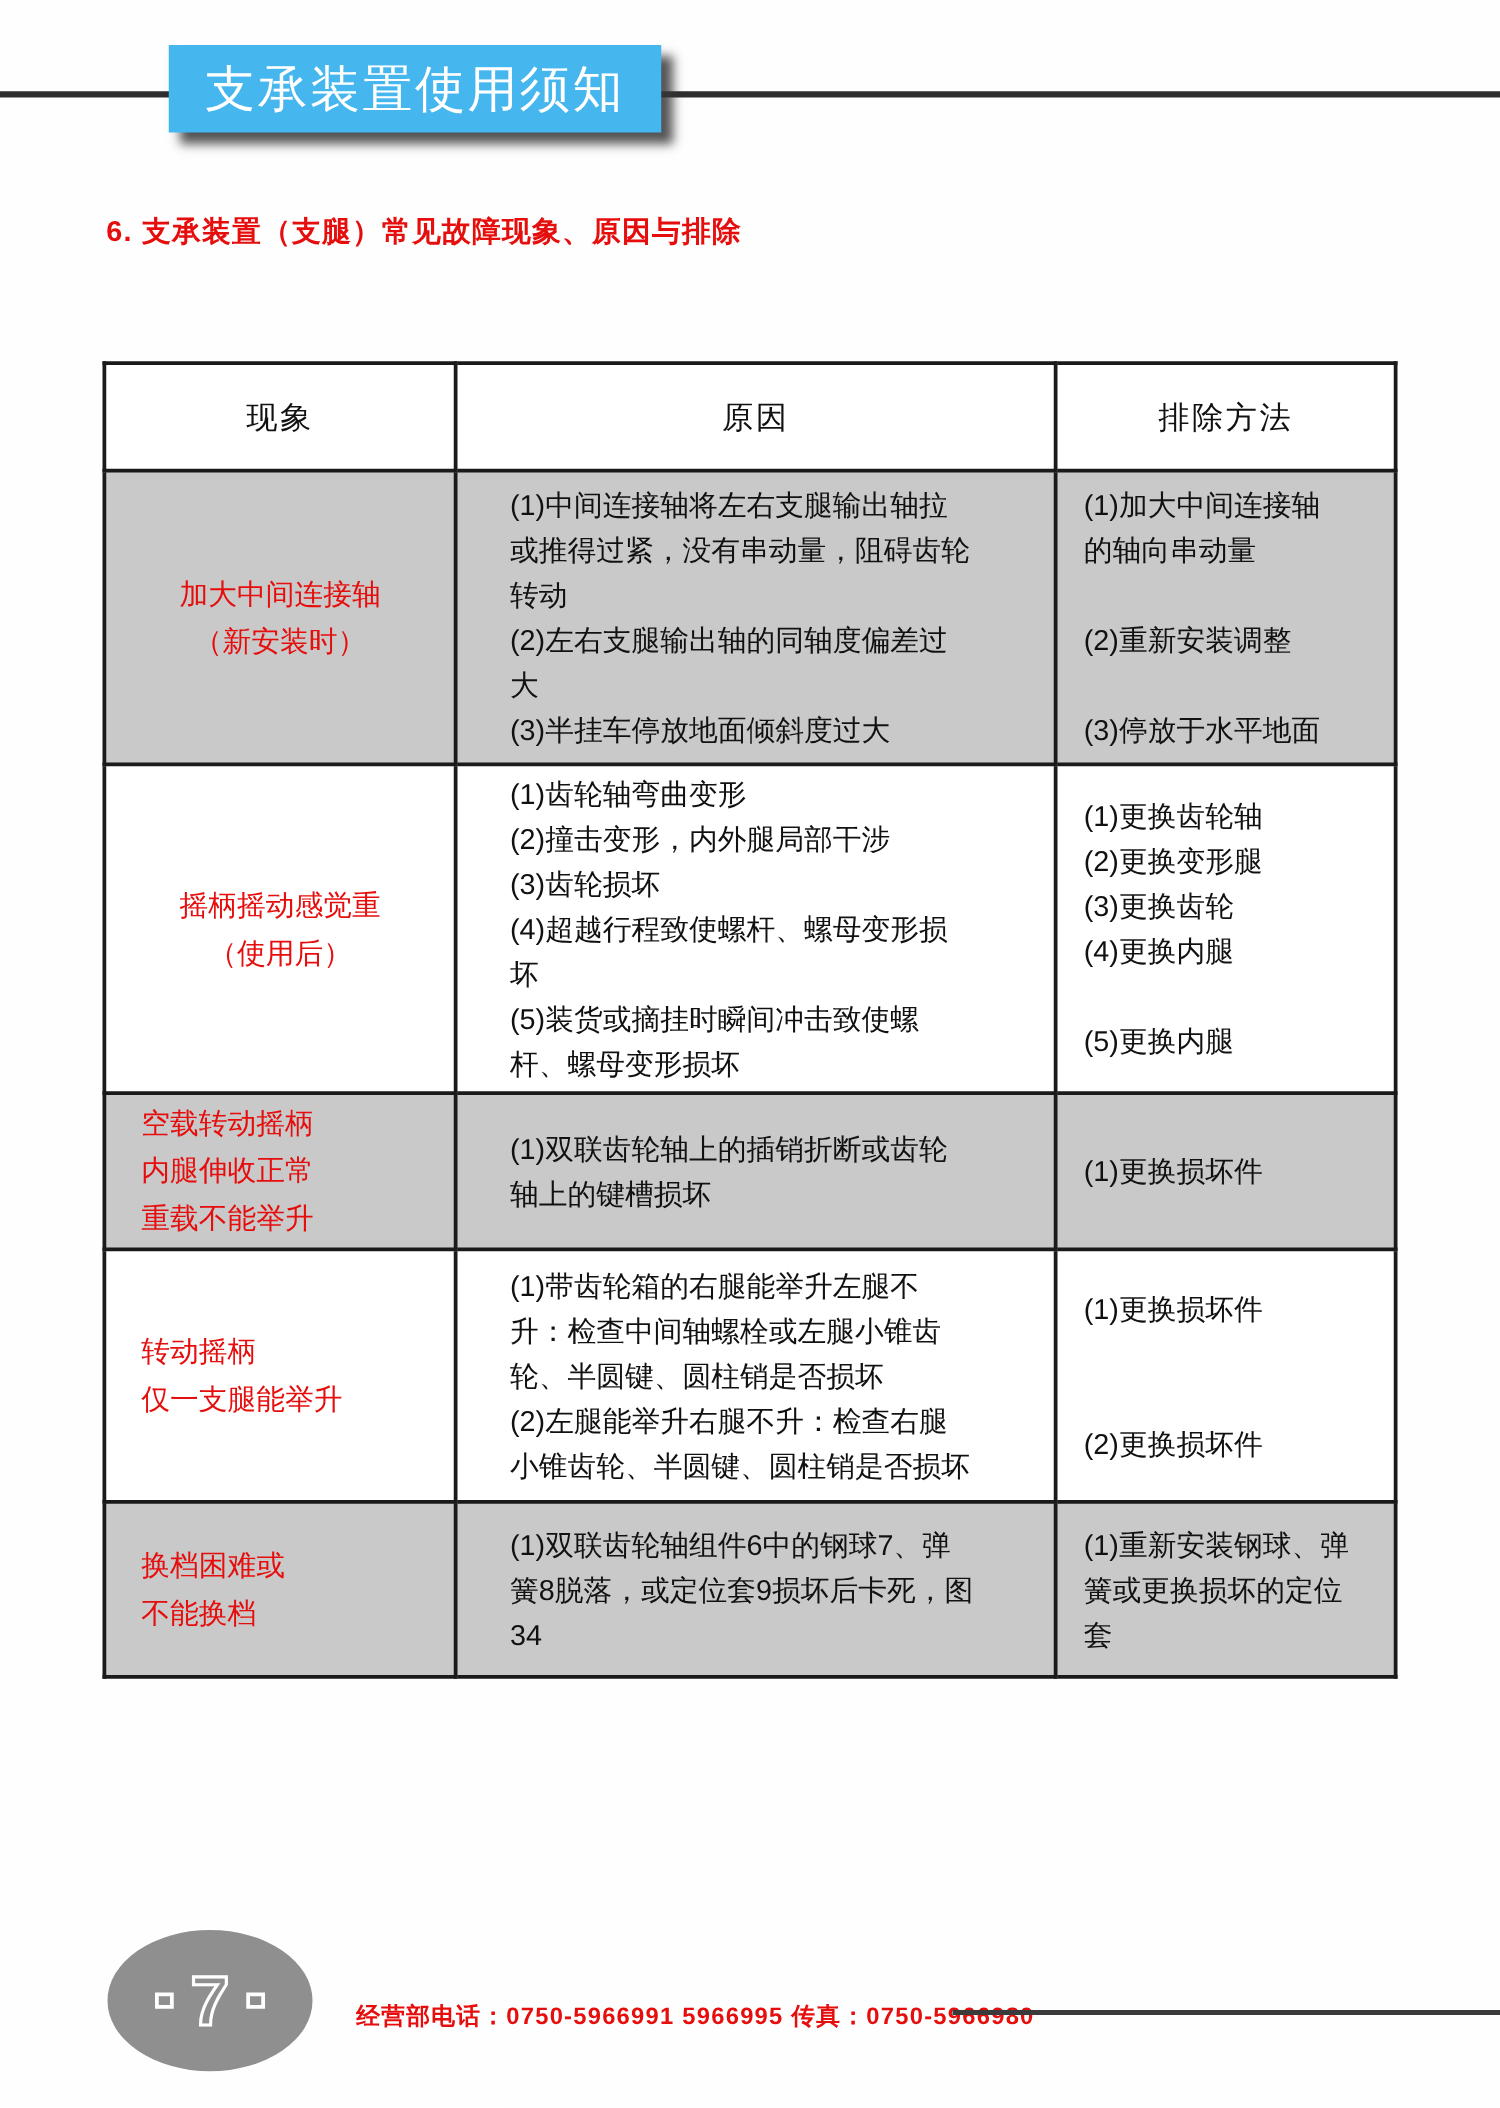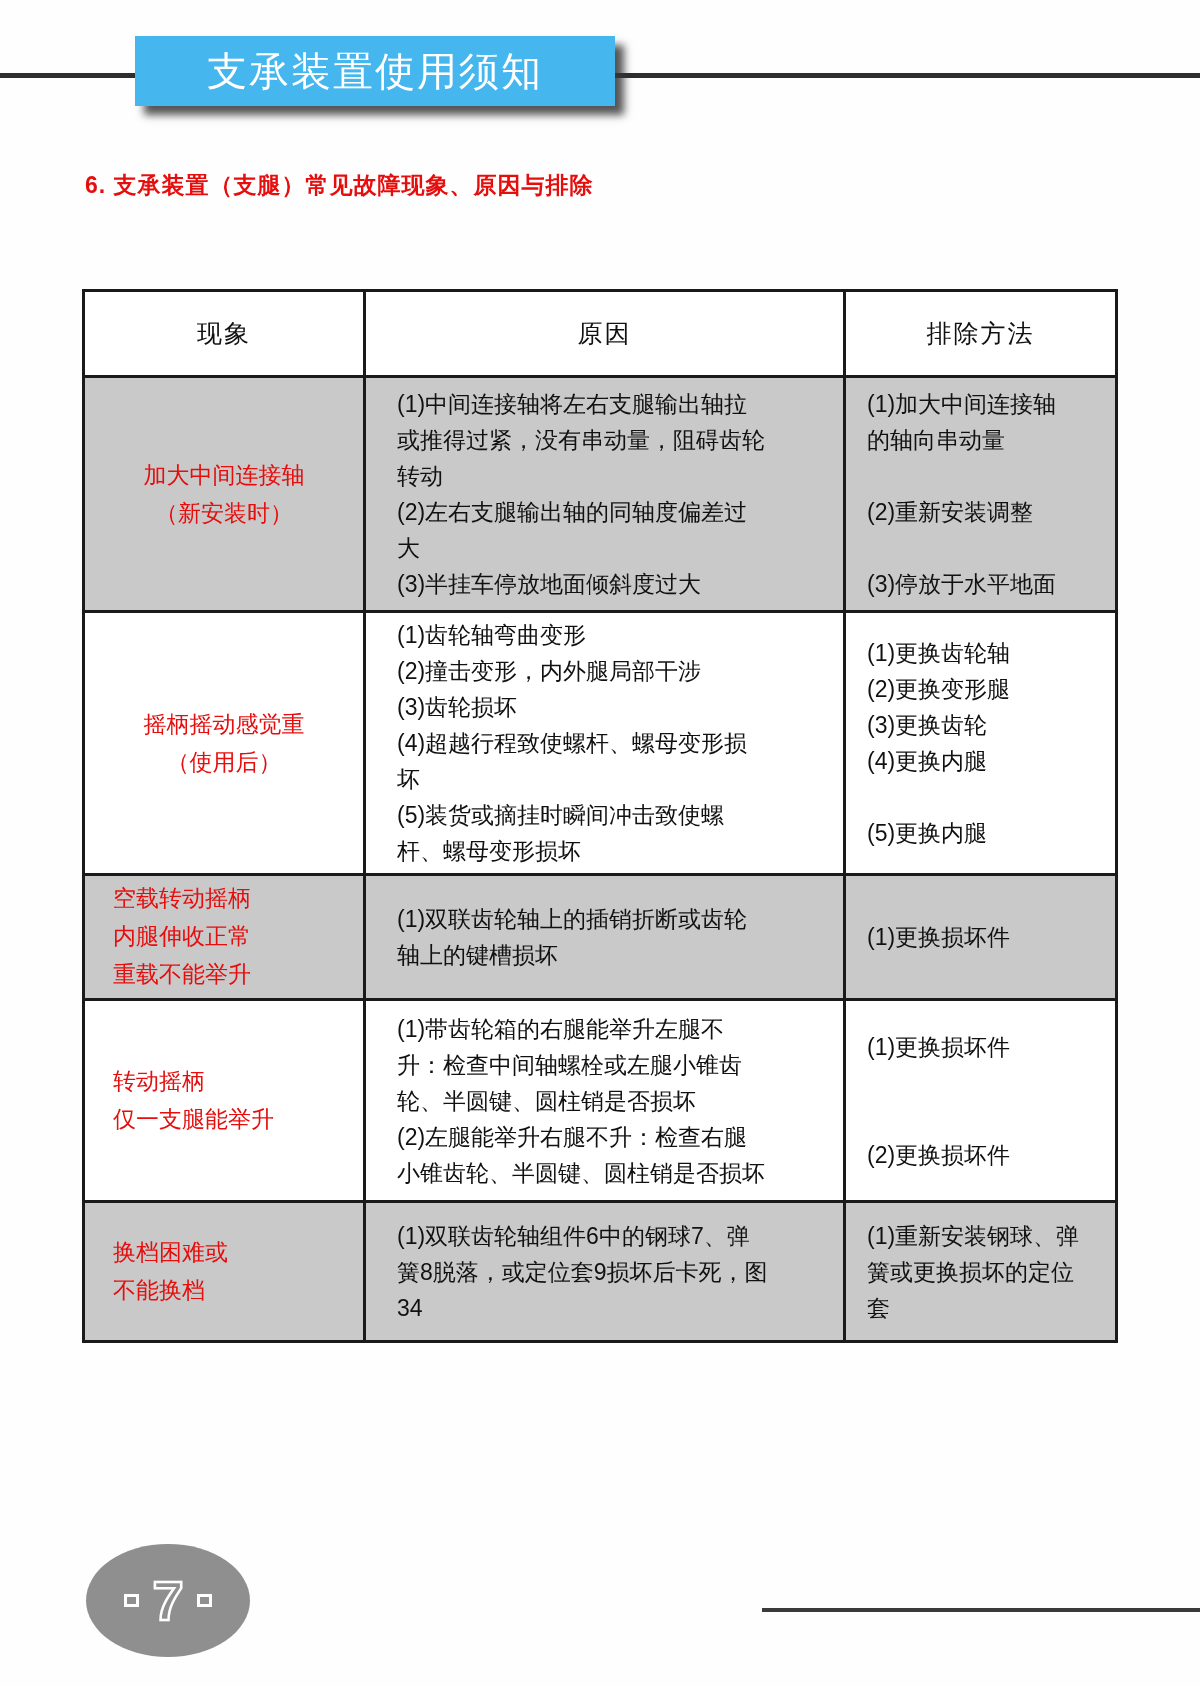--- a/index.html
+++ b/index.html
@@ -10,21 +10,21 @@
     --border-dark:#1a1a1a;
   }
   *{box-sizing:border-box;}
   html,body{margin:0;padding:0;background:#ffffff;}
   body{font-family:"Liberation Sans","DejaVu Sans",sans-serif;}
   .page{position:relative;width:1200px;height:1686px;background:#fffefe;overflow:hidden;}
 
   
   .header-rule{position:absolute;left:0;top:73px;width:1200px;height:5px;background:var(--line-dark);}
   .title-box{
-    position:absolute;left:135px;top:36px;width:480px;height:70px;
+    position:absolute;left:135px;top:36px;width:394px;height:70px;
     background:var(--accent-blue);
     box-shadow:9px 9px 8px rgba(55,55,55,0.85);
     display:flex;align-items:center;justify-content:center;
   }
   .title-box span{
     color:#ffffff;font-size:40px;letter-spacing:2px;font-weight:normal;
   }
 
   
   .section-heading{
@@ -57,21 +57,21 @@
   .row-shade td{background:var(--shade-gray);}
   .row-plain td{background:#ffffff;}
   .fault-table td{
     font-size:23px;line-height:36px;white-space:pre-line;
   }
   td.cell-phenomenon{
     color:var(--heading-red);line-height:38px;
   }
   td.ph-center{text-align:center;padding:0 6px;}
   td.ph-left{text-align:left;padding:0 6px 0 28px;font-family:Liberation Serif, serif;}
-  td.cell-cause{padding:4px 14px 4px 31px;margin-left:40px;}
+  td.cell-cause{padding:4px 14px 4px 42px;margin-left:40px;}
   td.cell-remedy{padding:4px 6px 4px 21px;}
 
   
   .page-badge{
     position:absolute;left:86px;top:1544px;width:164px;height:113px;
     background:#8f8f8f;border-radius:50%;
     display:flex;align-items:center;justify-content:center;gap:13px;
   }
   .badge-sq{
     display:inline-block;width:15px;height:13px;
@@ -181,16 +181,17 @@
     </tr>
       </tbody>
   </table>
 
   <div class="page-badge">
     <span class="badge-sq"></span>
     <span class="badge-num">7</span>
     <span class="badge-sq"></span>
   </div>
 
+  <div class="footer-contact">经营部电话：0750-5966991 5966995 传真：0750-5966980</div>
 
   <div class="footer-rule"></div>
 
 </div>
 
 </body></html>

